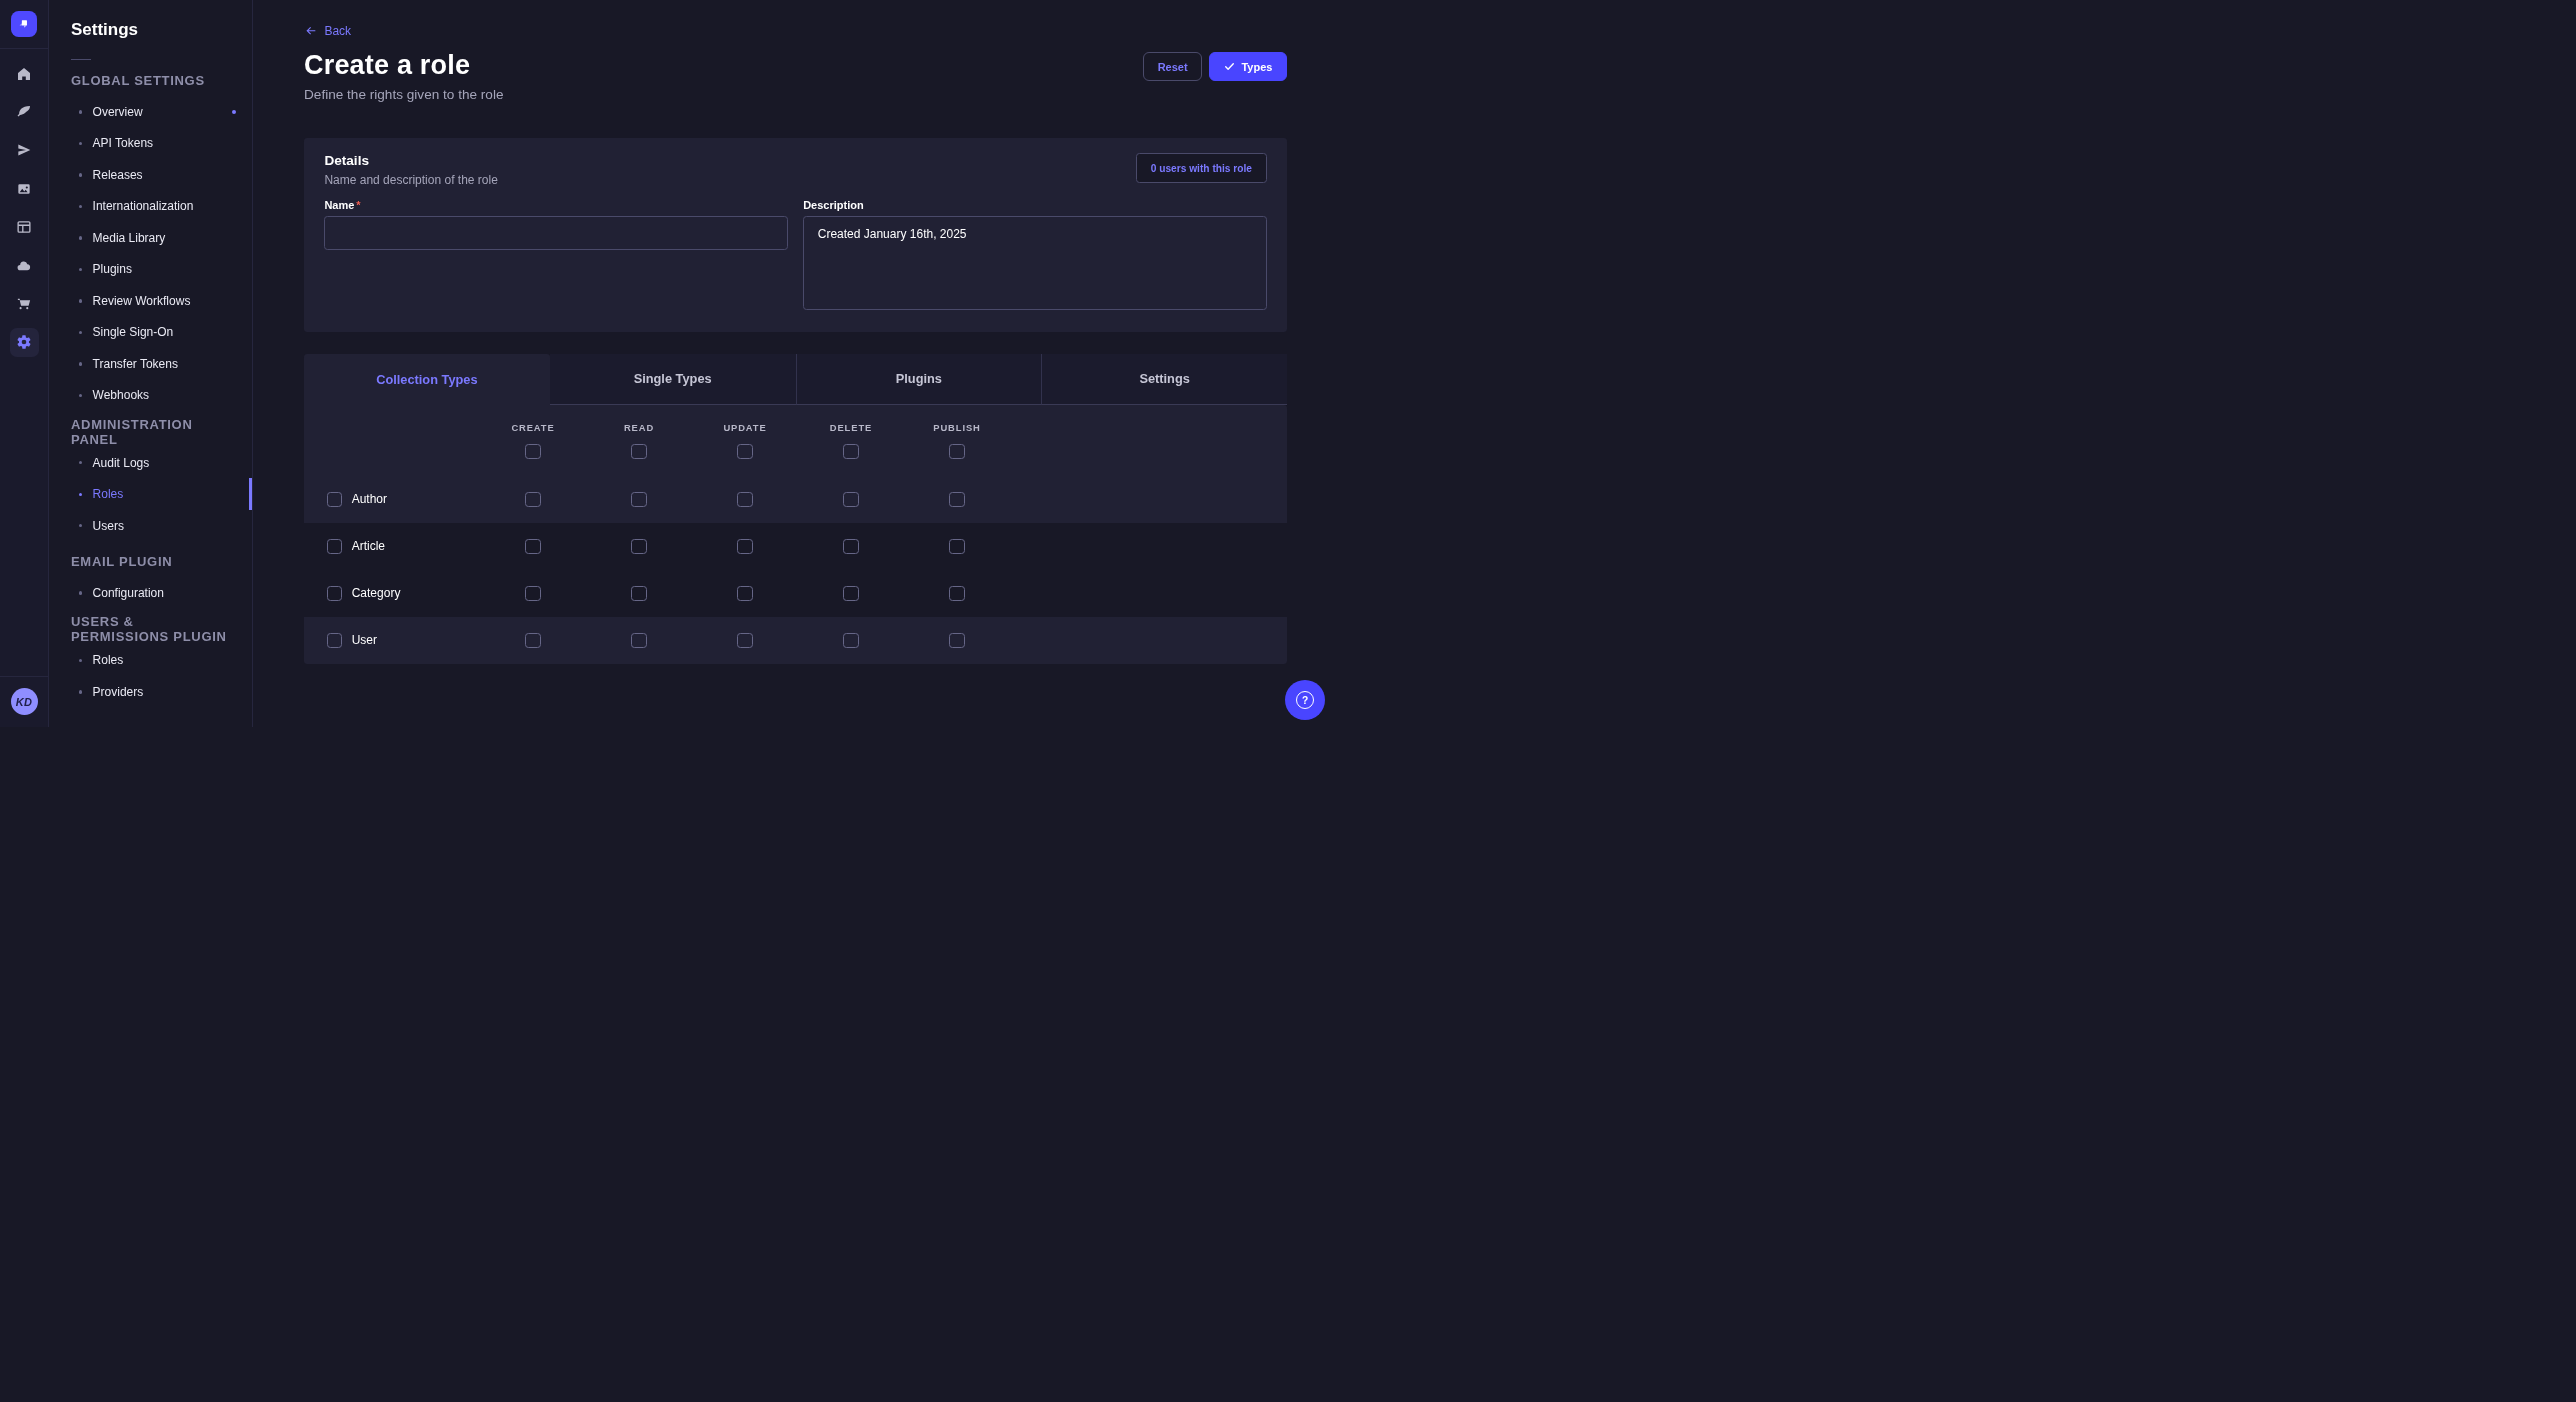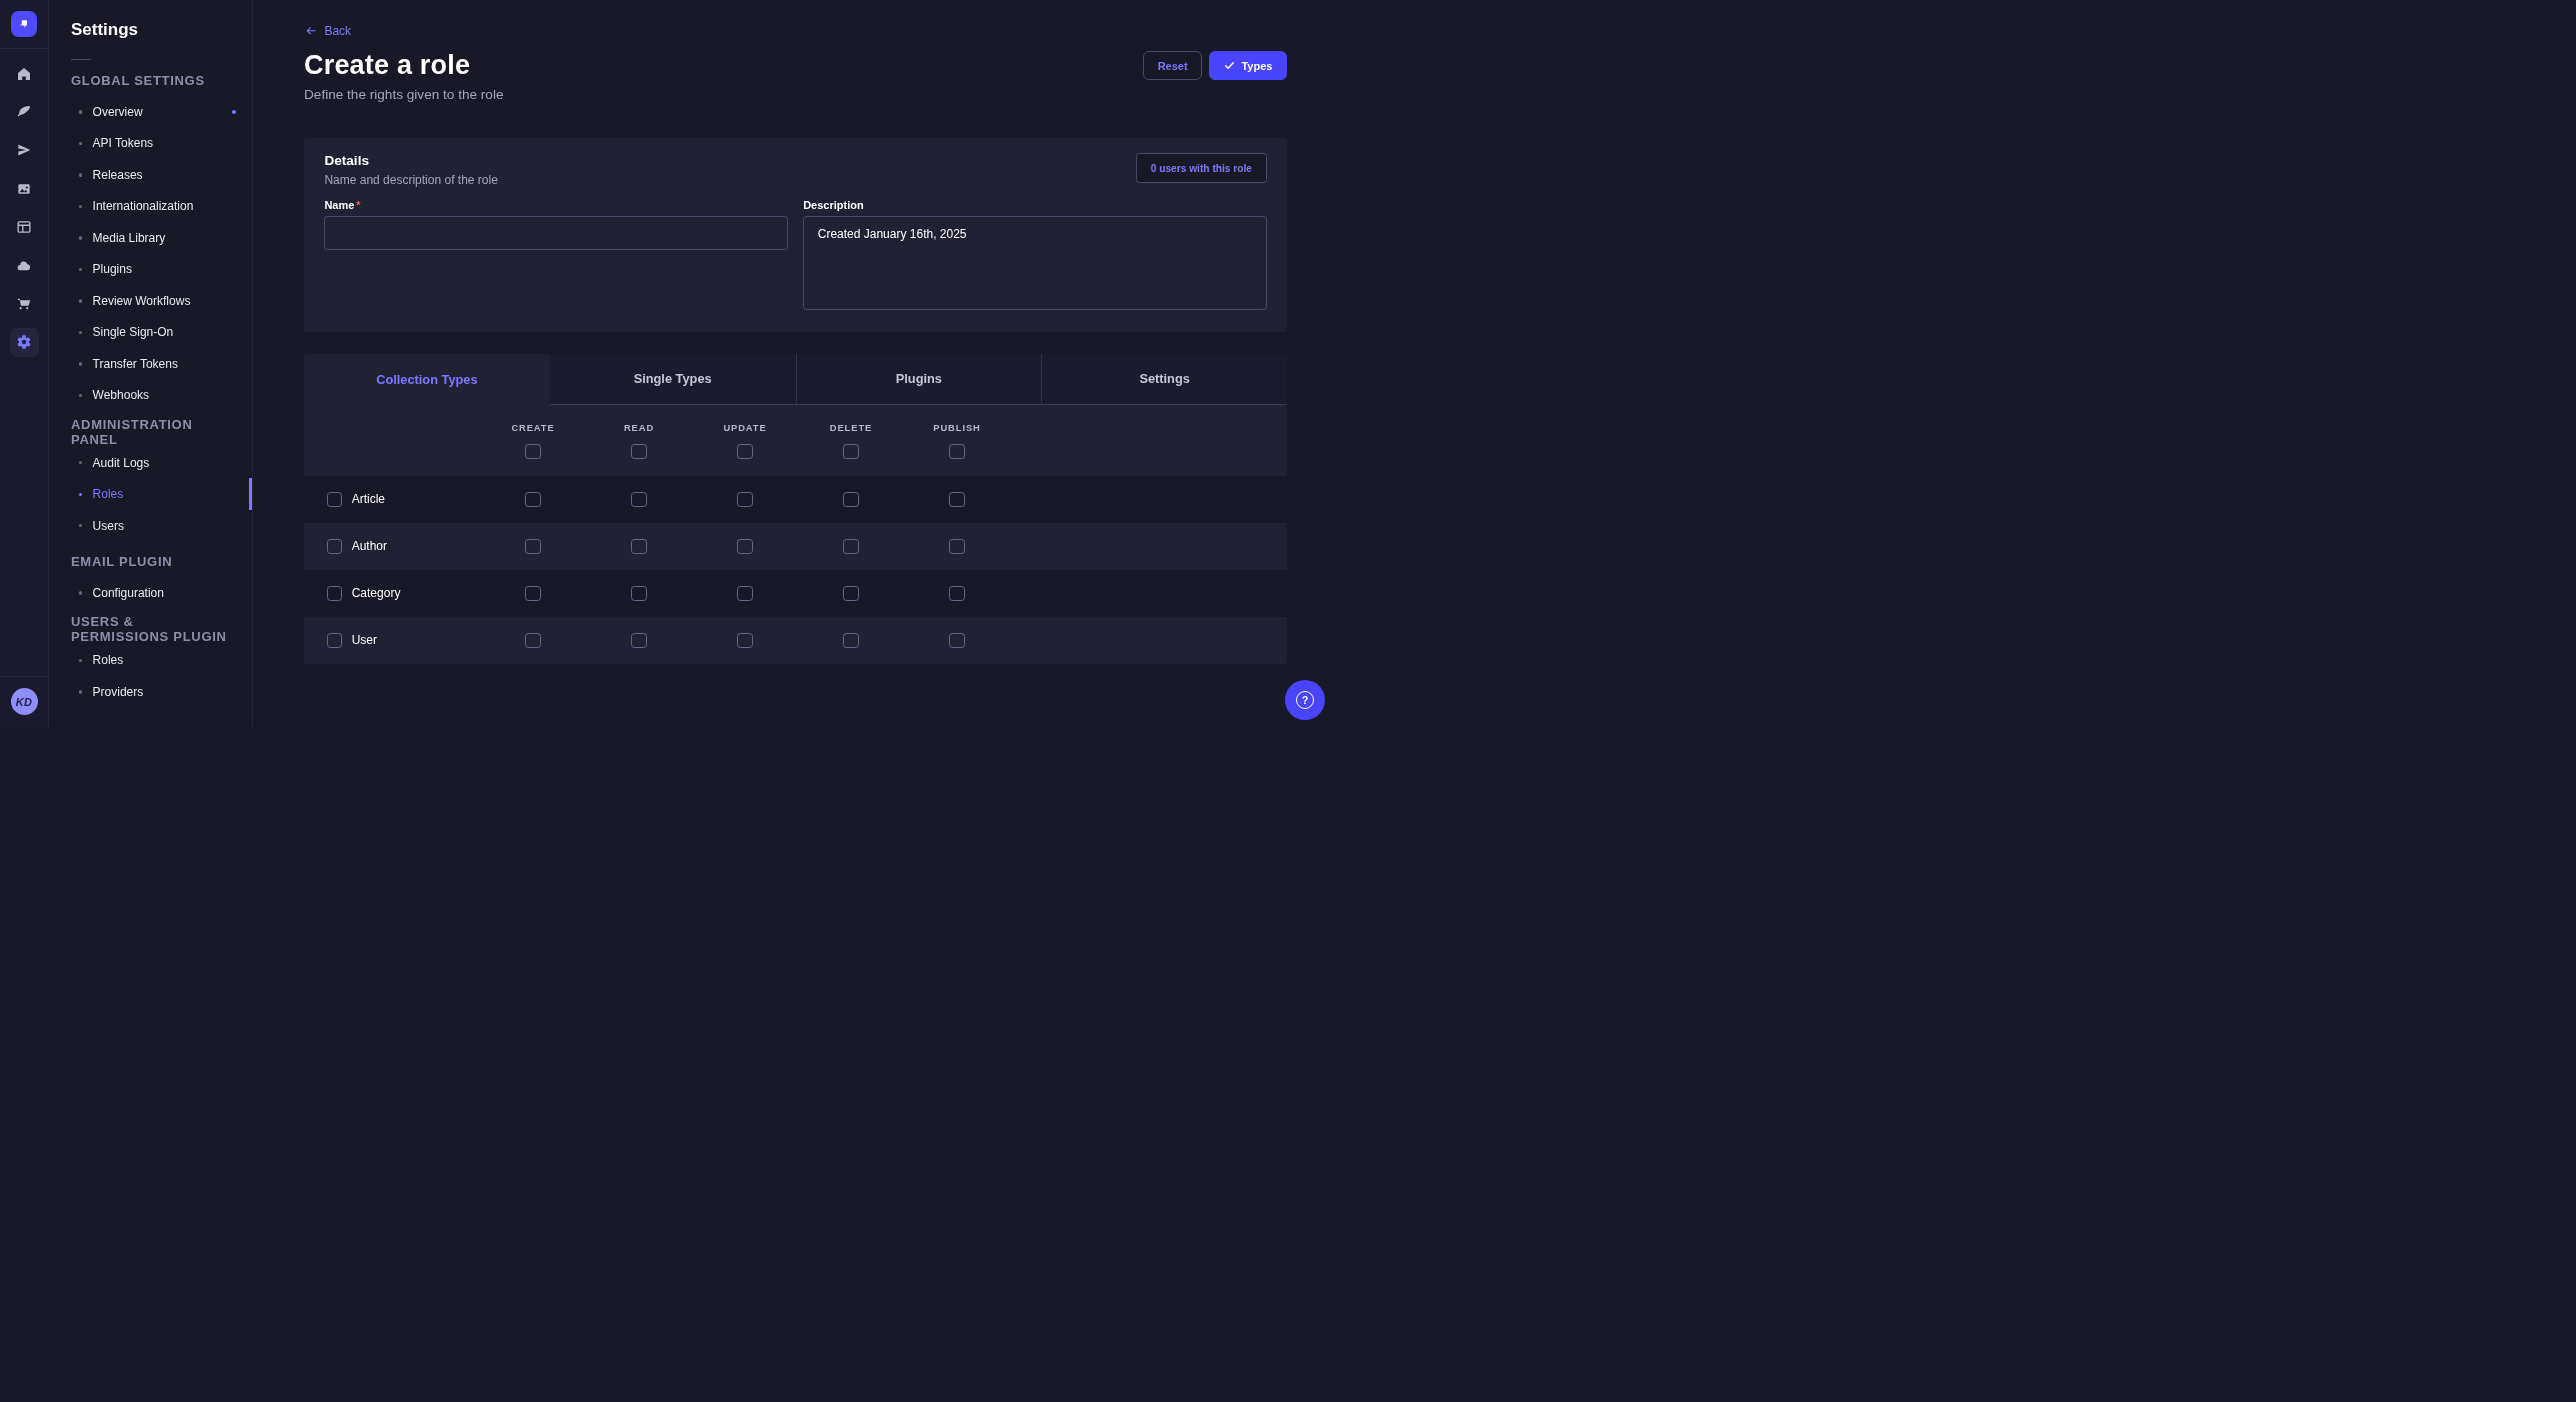--- a/index.html
+++ b/index.html
@@ -38,21 +38,21 @@
           position:relative; cursor:pointer; color:#eaeaf4; font-size:12px; }
   .nav-item .bullet { width:3.4px; height:3.4px; border-radius:50%; background:#666687; margin-right:10.2px; flex:none; }
   .nav-item.active { color:#7b79ff; }
   .nav-item.active .bullet { background:#7b79ff; }
   .nav-item.active::after { content:""; position:absolute; right:0; top:0; bottom:0; width:2.6px; background:#7b79ff; }
   .notif-dot { margin-left:auto; width:4.3px; height:4.3px; border-radius:50%; background:#7b79ff; margin-right:2.6px; }
   
   .main { position:absolute; left:254px; top:0; right:0; bottom:0; padding:24px 49px 0 50px; overflow:hidden; }
   .back-row { display:flex; align-items:center; gap:6.8px; color:#7b79ff; font-size:12px;
           width:max-content; cursor:pointer; margin-bottom:12px; background:none; border:none; }
-  .title-row { display:flex; justify-content:space-between; align-items:center; }
+  .title-row { display:flex; justify-content:space-between; align-items:flex-end; }
   .page-title { font-size:27px; font-weight:700; letter-spacing:0.2px; }
   .page-subtitle { margin-top:6px; font-size:13.6px; color:#a5a5ba; }
   .actions { display:flex; gap:6.8px; }
   .btn { height:29px; padding:0 13.6px; border-radius:6px; font-size:11px; font-weight:600;
           display:flex; align-items:center; gap:6.8px; cursor:pointer;
           font-family:"Liberation Sans", sans-serif; }
   .btn-reset { background:transparent; border:0.9px solid #4a4a6a; color:#7b79ff; }
   .btn-save { background:#4945ff; border:0.9px solid #4945ff; color:#fff; }
   
   .details-card { margin-top:36px; background:#212134; border-radius:3.4px; padding:15.3px 20.4px 19px; }
@@ -328,45 +328,45 @@
           <div class="perm-col">
             <span class="col-label">DELETE</span>
             <span class="checkbox" role="checkbox" aria-checked="false"></span>
           </div>
           <div class="perm-col">
             <span class="col-label">PUBLISH</span>
             <span class="checkbox" role="checkbox" aria-checked="false"></span>
           </div>
         </div>
       <div id="perm-rows">
+          <div class="perm-grid-row perm-row">
+            <div class="row-name">
+              <span class="checkbox" role="checkbox" aria-checked="false"></span>
+              <span>Author</span>
+            </div>
+            <div class="perm-cell">
+              <span class="checkbox" role="checkbox" aria-checked="false"></span>
+            </div>
+            <div class="perm-cell">
+              <span class="checkbox" role="checkbox" aria-checked="false"></span>
+            </div>
+            <div class="perm-cell">
+              <span class="checkbox" role="checkbox" aria-checked="false"></span>
+            </div>
+            <div class="perm-cell">
+              <span class="checkbox" role="checkbox" aria-checked="false"></span>
+            </div>
+            <div class="perm-cell">
+              <span class="checkbox" role="checkbox" aria-checked="false"></span>
+            </div>
+          </div>
           <div class="perm-grid-row perm-row dark">
             <div class="row-name">
               <span class="checkbox" role="checkbox" aria-checked="false"></span>
               <span>Article</span>
-            </div>
-            <div class="perm-cell">
-              <span class="checkbox" role="checkbox" aria-checked="false"></span>
-            </div>
-            <div class="perm-cell">
-              <span class="checkbox" role="checkbox" aria-checked="false"></span>
-            </div>
-            <div class="perm-cell">
-              <span class="checkbox" role="checkbox" aria-checked="false"></span>
-            </div>
-            <div class="perm-cell">
-              <span class="checkbox" role="checkbox" aria-checked="false"></span>
-            </div>
-            <div class="perm-cell">
-              <span class="checkbox" role="checkbox" aria-checked="false"></span>
-            </div>
-          </div>
-          <div class="perm-grid-row perm-row">
-            <div class="row-name">
-              <span class="checkbox" role="checkbox" aria-checked="false"></span>
-              <span>Author</span>
             </div>
             <div class="perm-cell">
               <span class="checkbox" role="checkbox" aria-checked="false"></span>
             </div>
             <div class="perm-cell">
               <span class="checkbox" role="checkbox" aria-checked="false"></span>
             </div>
             <div class="perm-cell">
               <span class="checkbox" role="checkbox" aria-checked="false"></span>
             </div>

